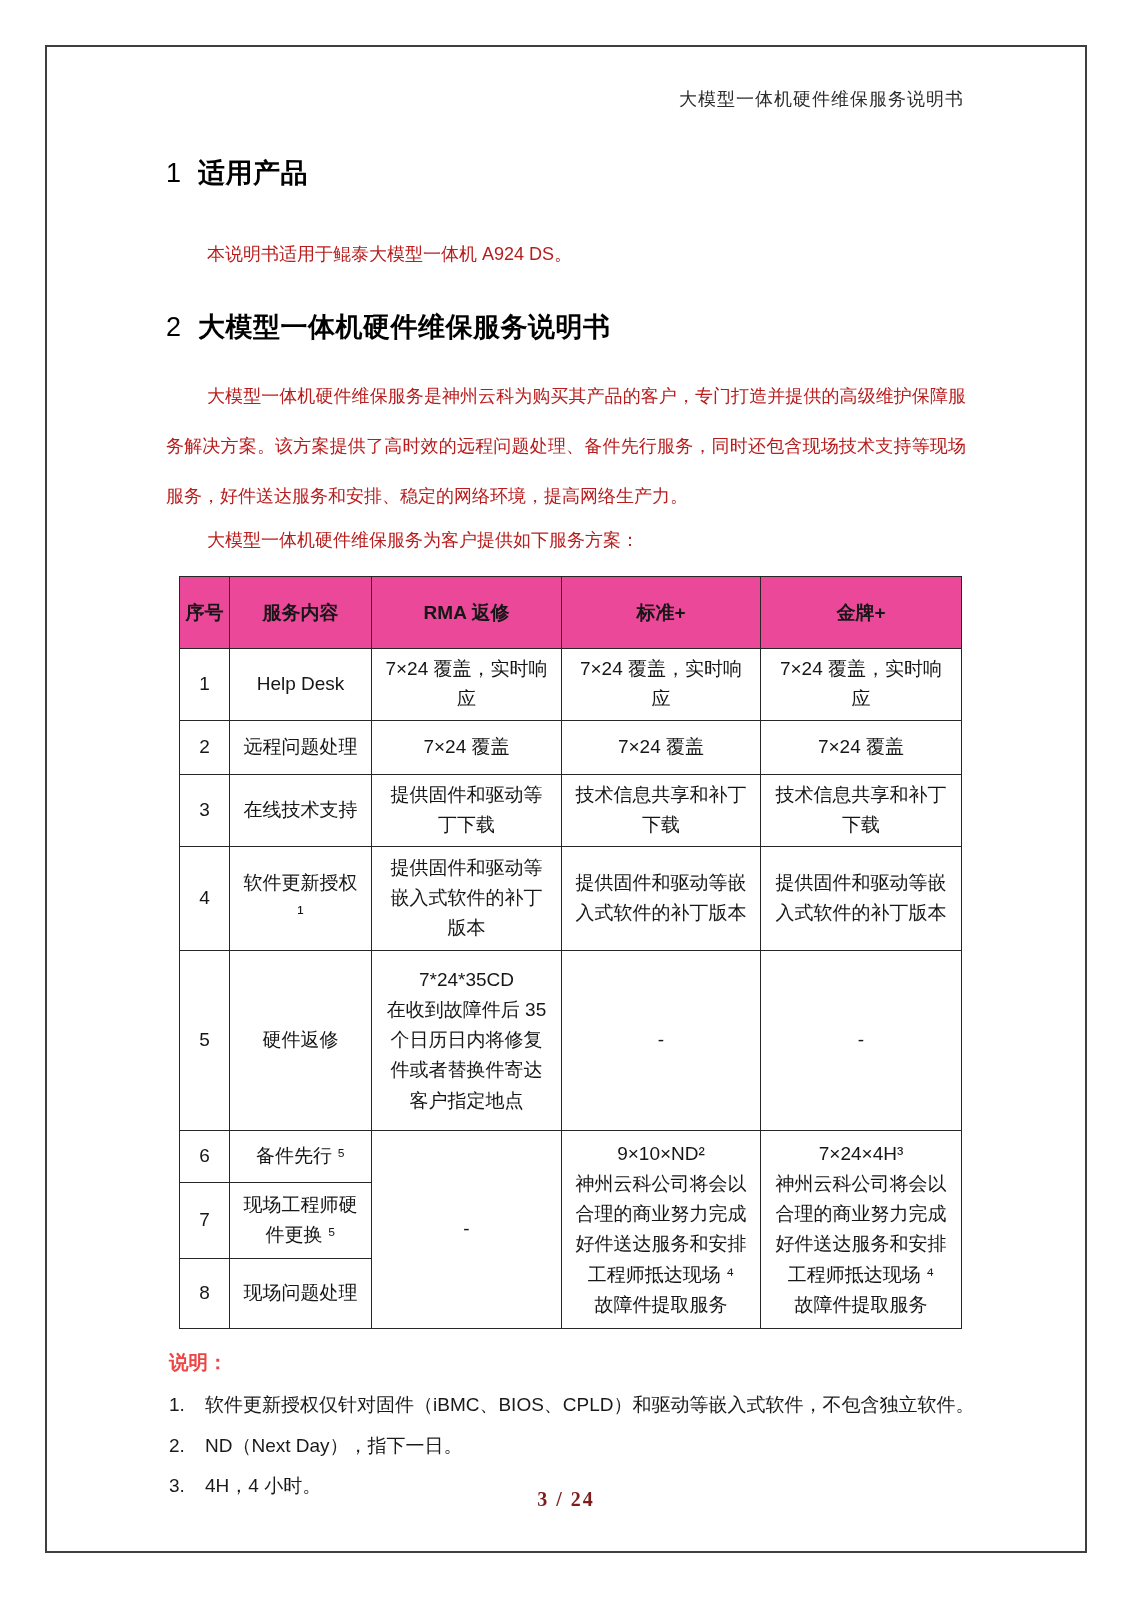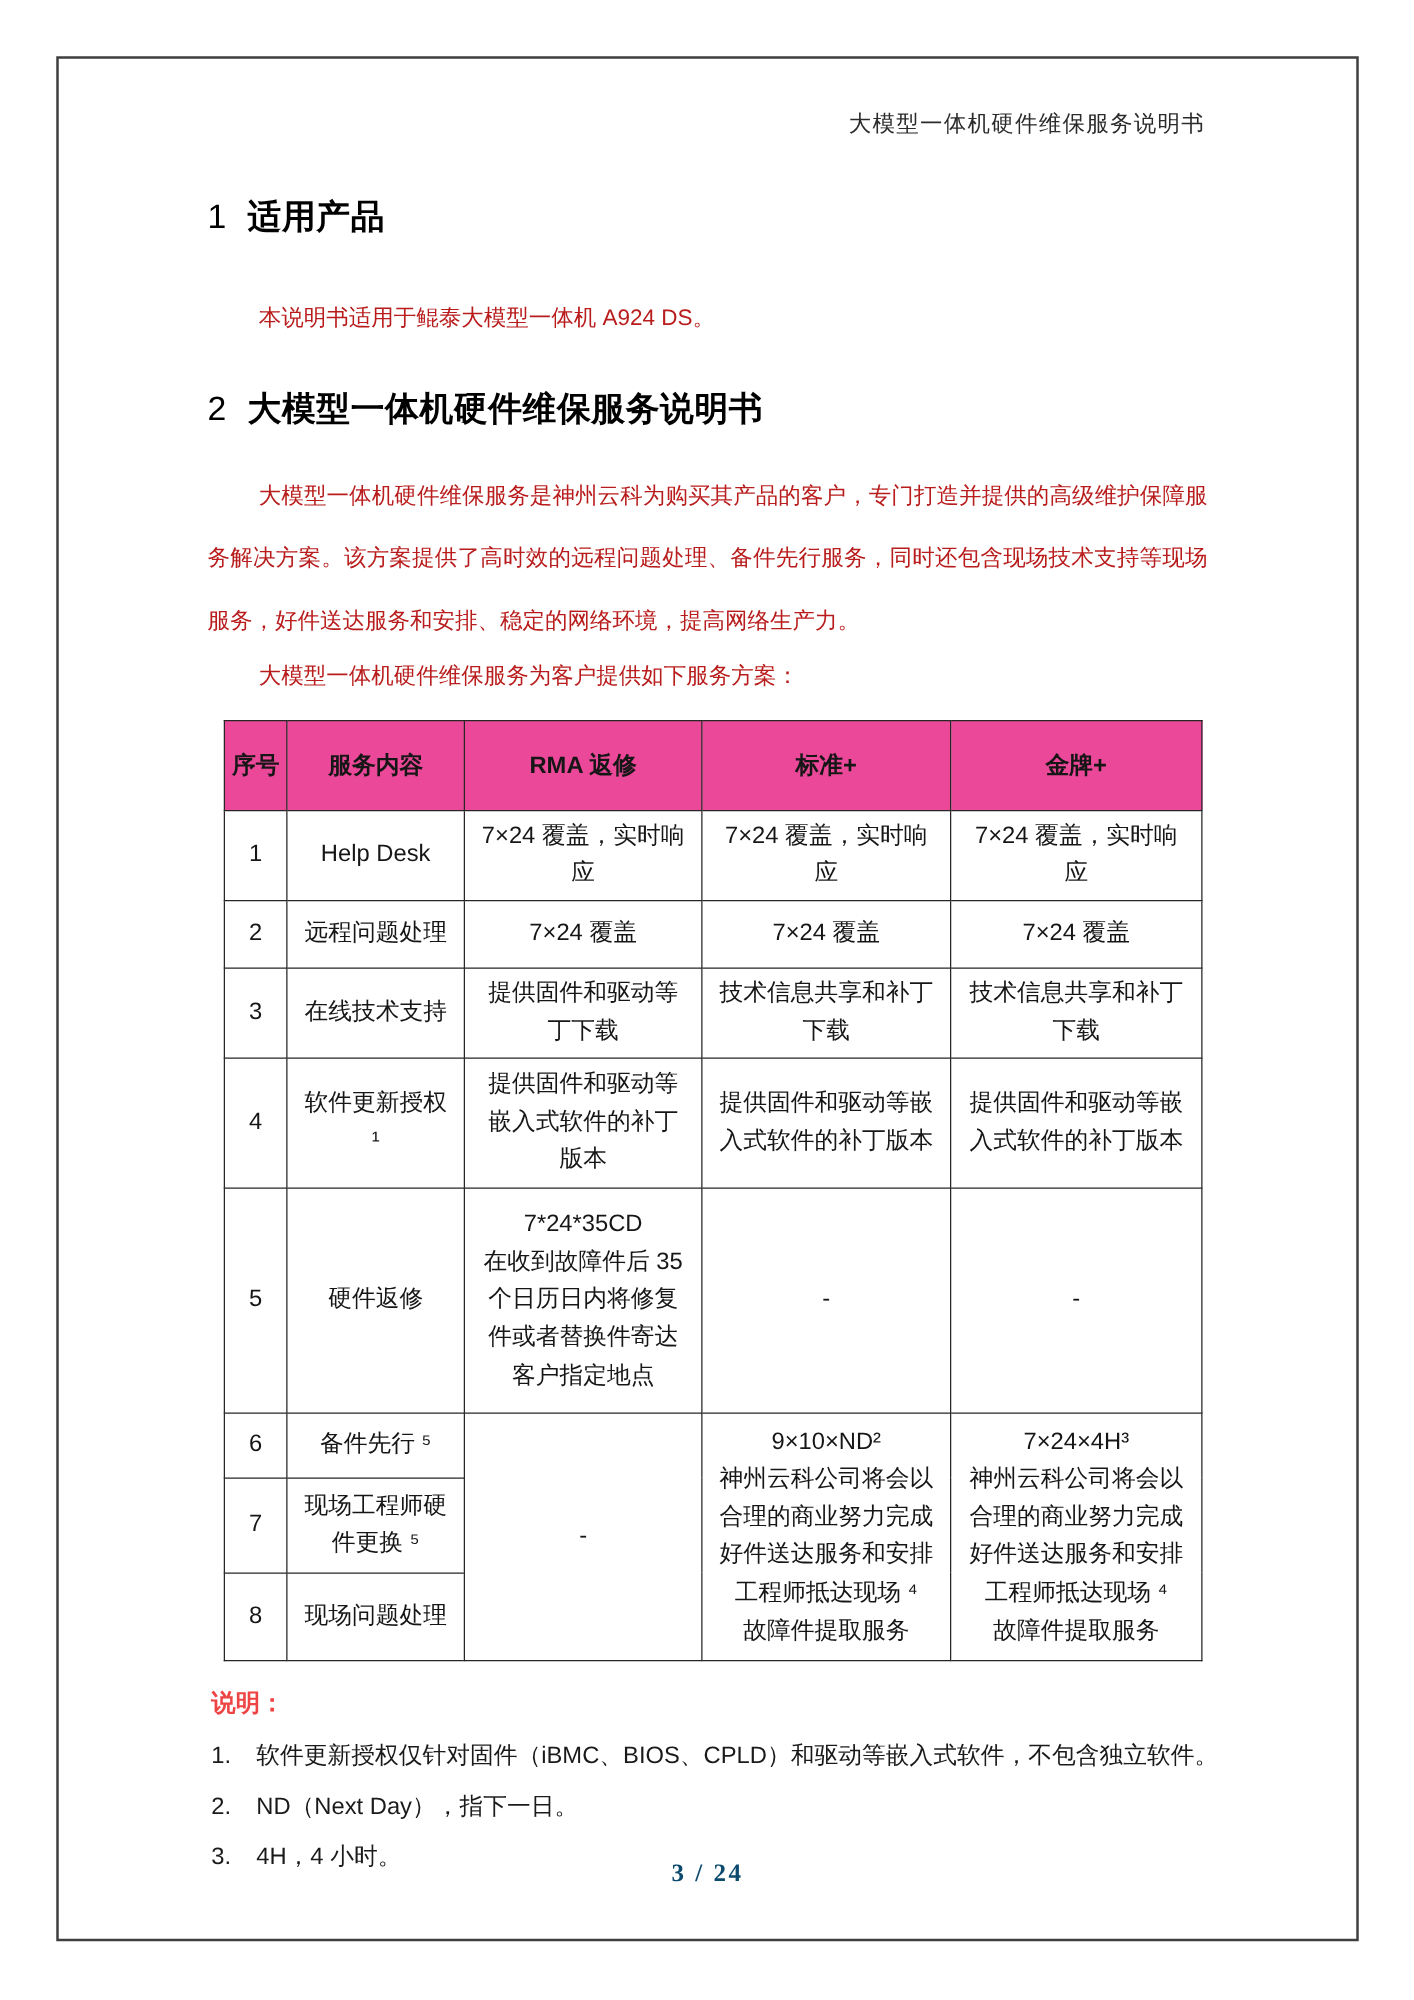--- a/index.html
+++ b/index.html
@@ -100,21 +100,21 @@
   .note-item .n-text { flex: 1; }
   .doc-footer {
     position: absolute;
     left: 0;
     bottom: 40px;
     width: 100%;
     text-align: center;
     font-family: "Liberation Serif", serif;
     font-weight: 700;
     font-size: 20px;
-    color: #0c4a6e;
+    color: #7f1d1d;
     letter-spacing: 2px;
   }
 </style>
 </head>
 <body>
 
 <div class="page">
   <div class="frame">
 
     <div class="doc-header">大模型一体机硬件维保服务说明书</div>

